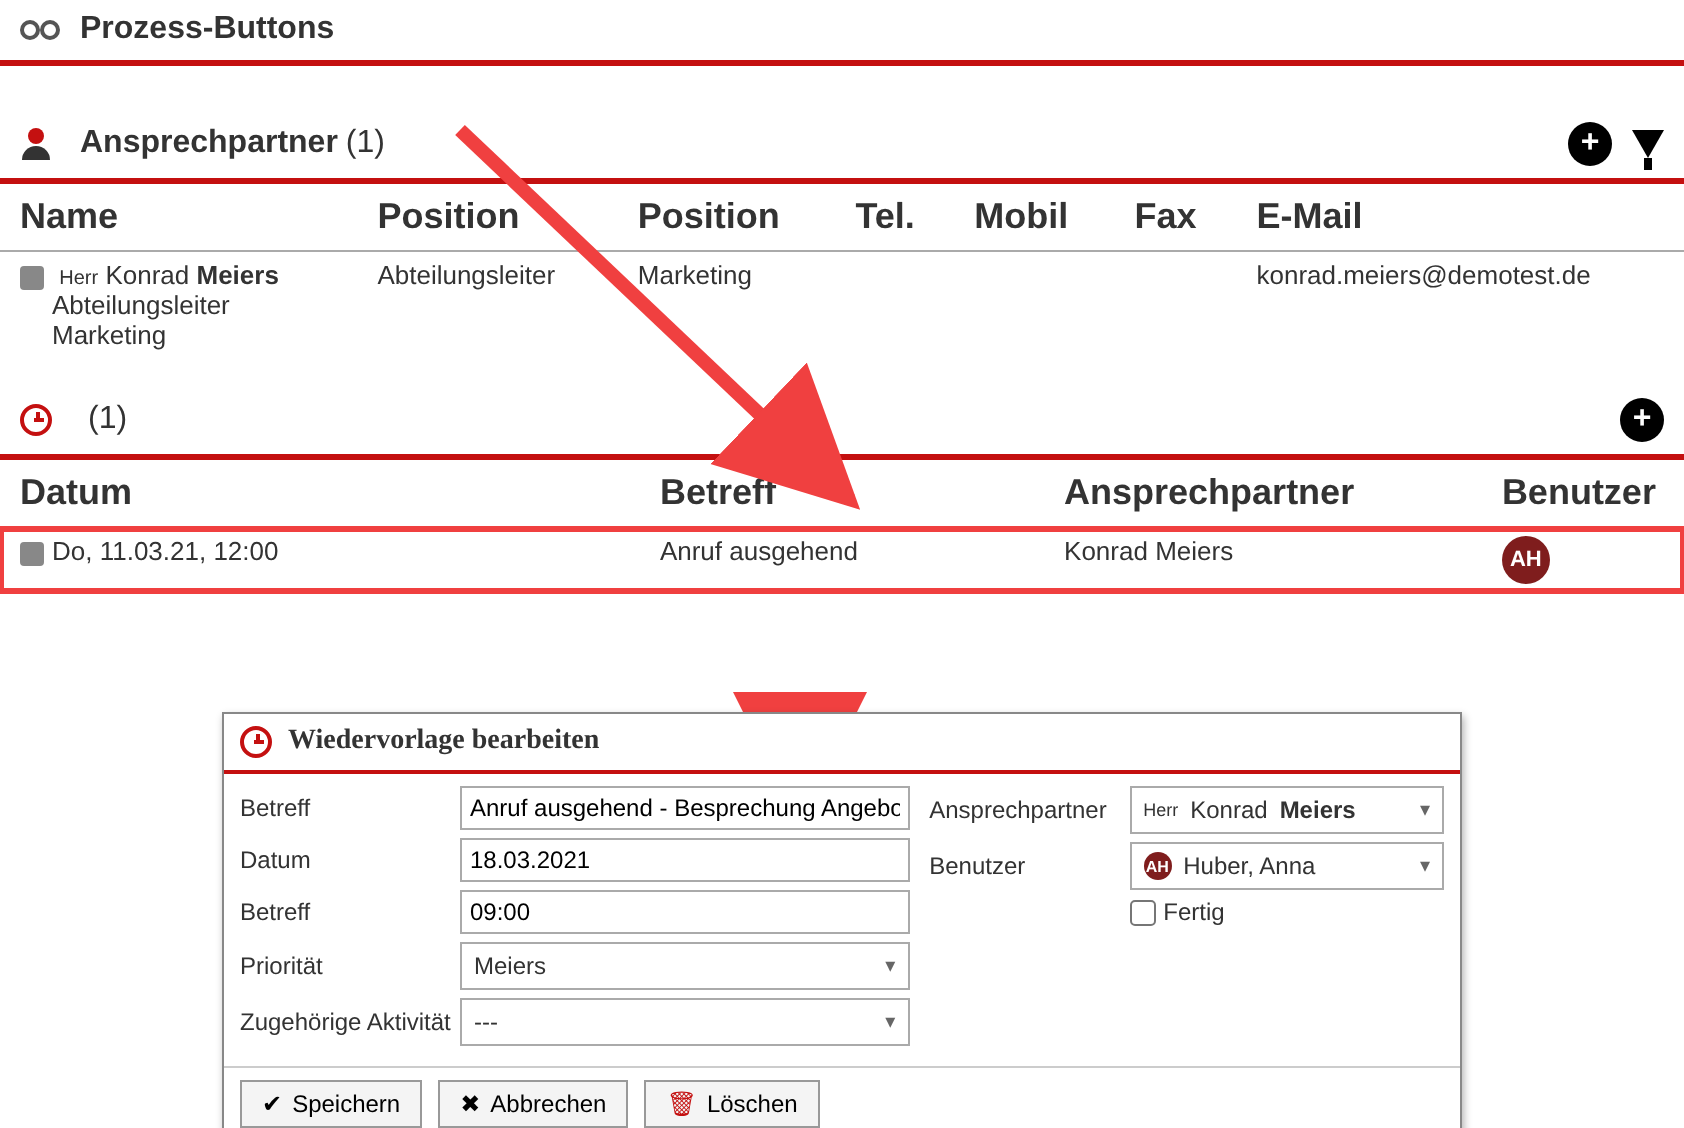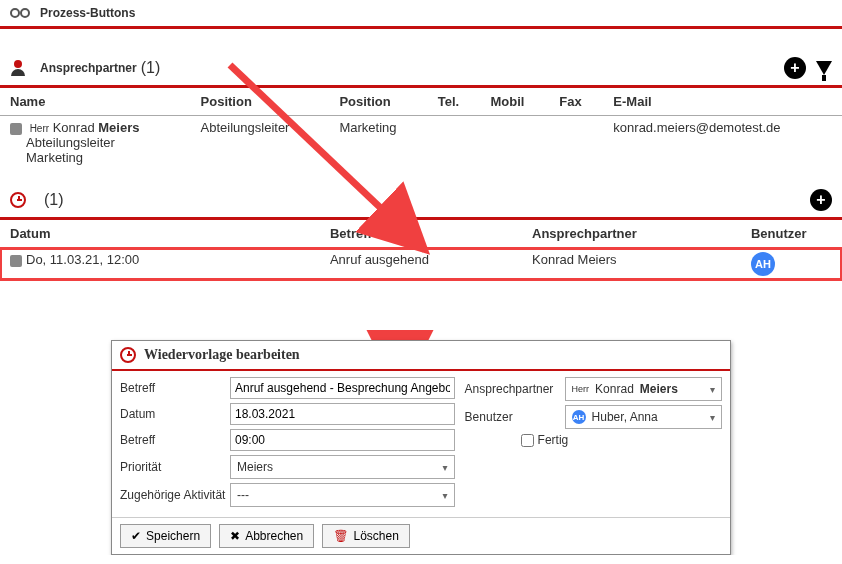--- a/index.html
+++ b/index.html
@@ -1,38 +1,38 @@
 <!DOCTYPE html>
 <html><head>
 <meta charset="utf-8">
 <style>
   * { box-sizing: border-box; margin: 0; padding: 0; }
   body { font-family: Arial, sans-serif; font-size: 13px; color: #333; background: #fff; width: 842px; }
   
   
   .section-header { display:flex; align-items:center; padding: 6px 10px; border-bottom: 3px solid #c41010; }
   .section-header .icon-wrap { width: 30px; display:inline-flex; align-items:center; }
-  .section-title { font-weight: bold; font-size: 12px; }
+  .section-title { font-weight: bold; font-size: 16px; }
   .section-count { font-size:16px; margin-left:4px; }
   .section-actions { margin-left:auto; display:flex; gap:10px; align-items:center; }
 
   
   .process-row { padding: 8px 10px 14px 10px; display:flex; gap:8px; align-items:center; }
   .pill { display:inline-flex; align-items:center; gap:6px; border:1px solid #999; border-radius:12px; padding:2px 12px 2px 4px; font-size:13px; background:#fdfdfd; }
   .pill .swatch { width:16px; height:16px; border-radius:2px; }
   .pill-highlight { outline:3px solid #f04040; outline-offset:1px; }
 
   
   .tbl { width:100%; border-collapse: collapse; }
-  .tbl th { text-align:left; font-weight:bold; padding:6px 10px; border-bottom:1px solid #aaa; font-size:13px; }
+  .tbl th { text-align:left; font-weight:bold; padding:6px 10px; border-bottom:1px solid #aaa; font-size:18px; }
   .tbl td { padding:4px 10px; vertical-align:top; font-size:13px; }
   .row-highlight { outline:3px solid #f04040; outline-offset:-2px; }
   .tiny-icon { display:inline-block; width:12px; height:12px; background:#888; border-radius:2px; margin-right:4px; vertical-align:middle; }
   .sub { color:#333; font-size:13px; }
-  .avatar { width:24px; height:24px; border-radius:50%; background:#3b82f6; color:#fff; font-size:11px; font-weight:bold; display:inline-flex; align-items:center; justify-content:center; }
+  .avatar { width:24px; height:24px; border-radius:50%; background:#7f1d1d; color:#fff; font-size:11px; font-weight:bold; display:inline-flex; align-items:center; justify-content:center; }
   .avatar.small { width:14px; height:14px; font-size:8px; }
 
   
   .arrow-svg { position:absolute; pointer-events:none; }
 
   
   .dialog { width: 620px; margin: 60px auto 0 auto; border:1px solid #888; box-shadow: 1px 2px 4px rgba(0,0,0,0.3); background:#fff; position:relative; }
   .dialog-header { display:flex; align-items:center; gap:8px; padding:6px 8px; border-bottom:2px solid #c41010;font-family:Liberation Serif, serif; }
   .dialog-header .title { font-weight:bold; font-size:14px; }
   .dialog-body { display:flex; padding:6px 8px; gap:10px; }
@@ -209,21 +209,21 @@
               <b>Meiers</b>
             </div>
             </div>
           <div class="form-row">
               <label style="width:100px">Benutzer</label>
             <div class="dd">
               <span class="avatar small">AH</span>
               <span>Huber, Anna</span>
             </div>
             </div>
-          <div class="chk" style="margin-left:56px">
+          <div class="chk" style="margin-left:100px">
             <input type="checkbox" style="">
             <span>Fertig</span>
           </div>
         </div>
       </div>
       <div class="dialog-footer">
         <button class="btn">✔ <span>Speichern</span></button>
         <button class="btn">✖ <span>Abbrechen</span></button>
         <button class="btn">
             <span style="color:#c41010">🗑</span> 

